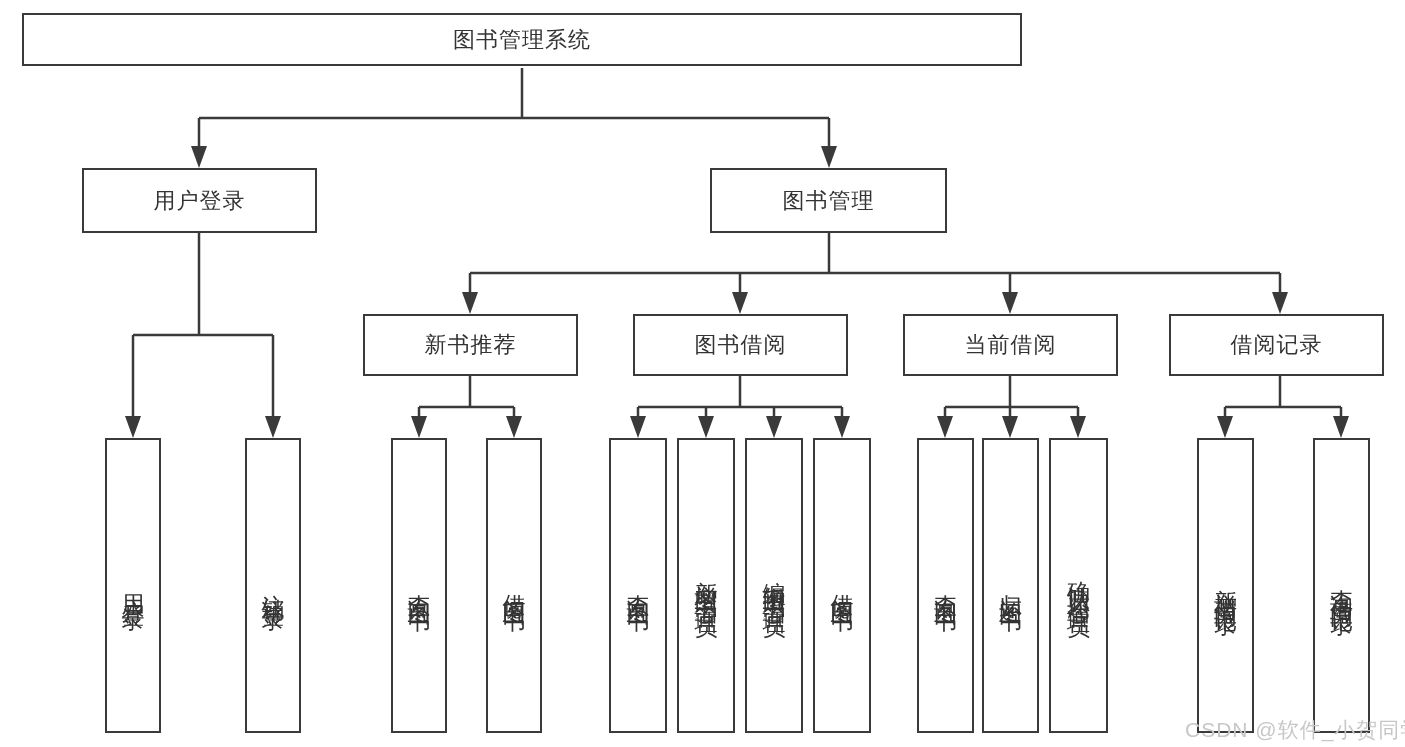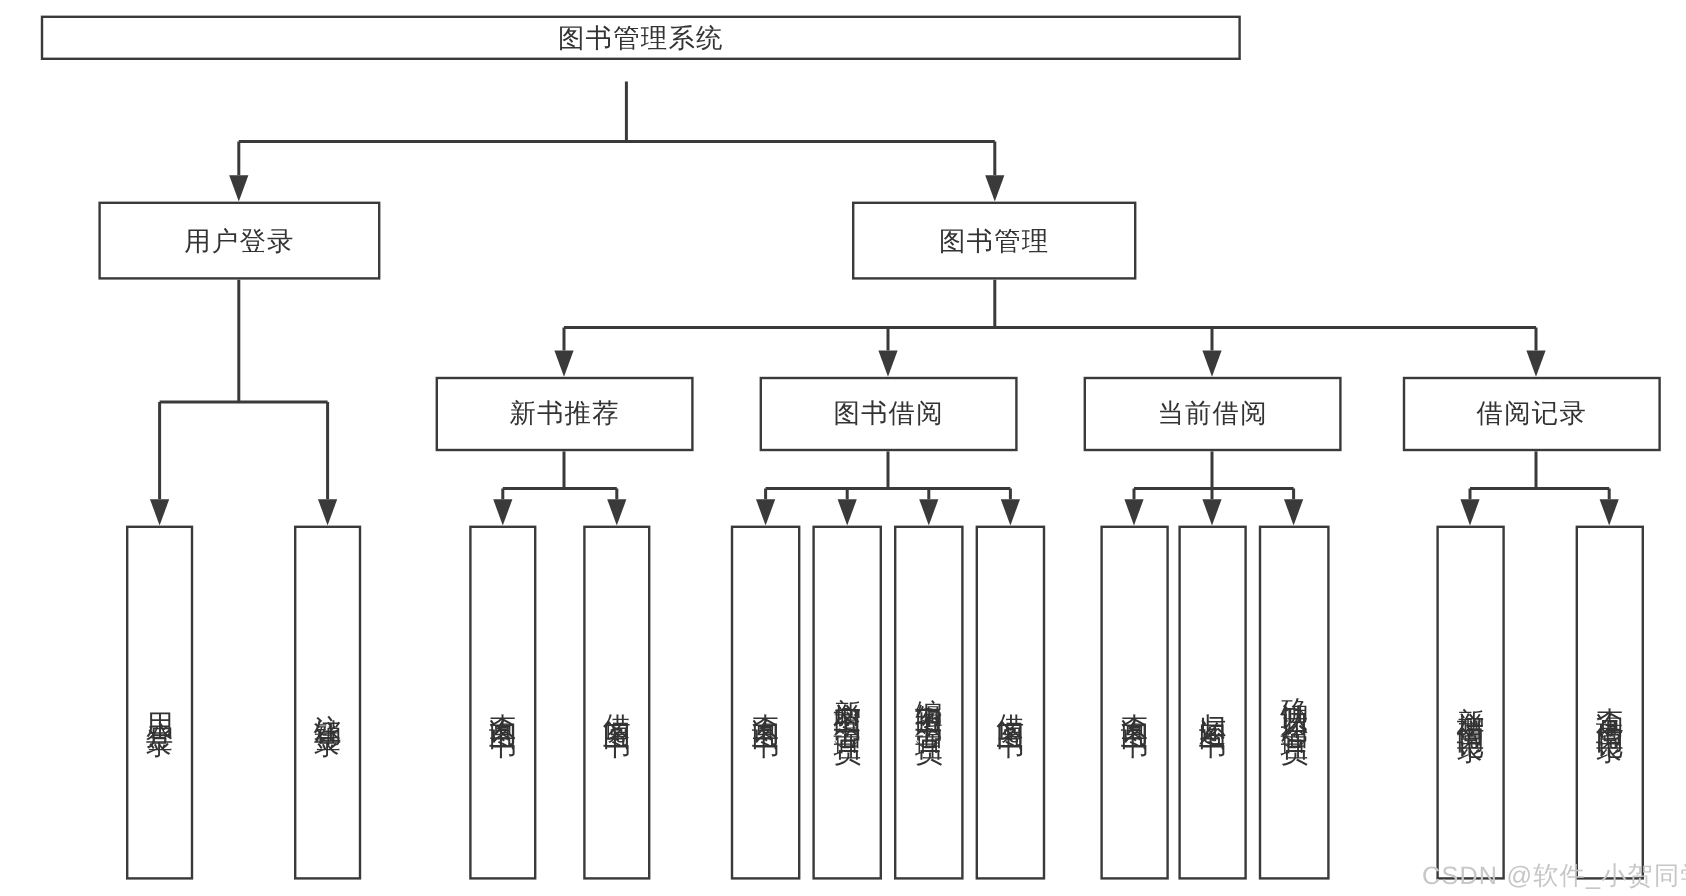--- a/index.html
+++ b/index.html
@@ -91,21 +91,21 @@
       <polygon class="arrow" points="1070,416 1086,416 1078,438"></polygon>
     </g>
 
     <g>
       <path class="stroke" d="M1280,376 V407 M1225,407 H1341 M1225,407 V416 M1341,407 V416"></path>
       <polygon class="arrow" points="1217,416 1233,416 1225,438"></polygon>
       <polygon class="arrow" points="1333,416 1349,416 1341,438"></polygon>
     </g>
   </svg>
 
-  <div class="box hbox" style="left:34px;top:13px;width:1000px;height:37px">图书管理系统</div>
+  <div class="box hbox" style="left:22px;top:13px;width:1000px;height:53px">图书管理系统</div>
 
   <div class="box hbox" style="left:82px;top:168px;width:235px;height:65px">用户登录</div>
   <div class="box hbox" style="left:363px;top:314px;width:215px;height:62px">新书推荐</div>
 
   <div class="box hbox" style="left:710px;top:168px;width:237px;height:65px">图书管理</div>
   <div class="box hbox" style="left:903px;top:314px;width:215px;height:62px">当前借阅</div>
   <div class="box hbox" style="left:633px;top:314px;width:215px;height:62px">图书借阅</div>
   <div class="box hbox" style="left:1169px;top:314px;width:215px;height:62px">借阅记录</div>
 
   <div class="box vbox" style="left:105px;top:438px;width:56px;height:295px">用户登录</div>

